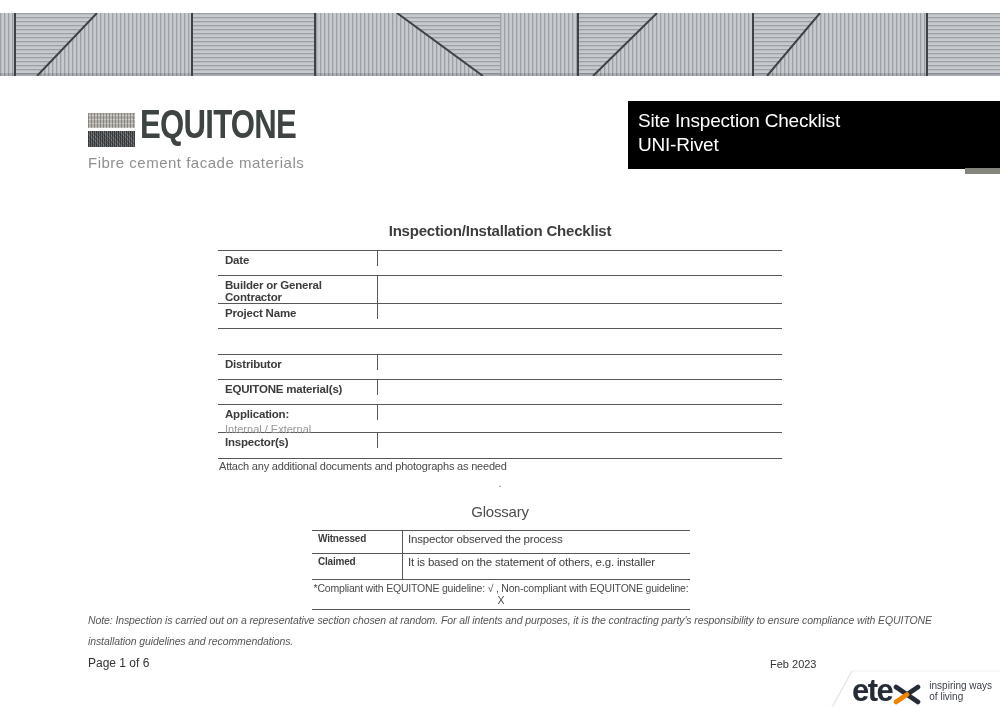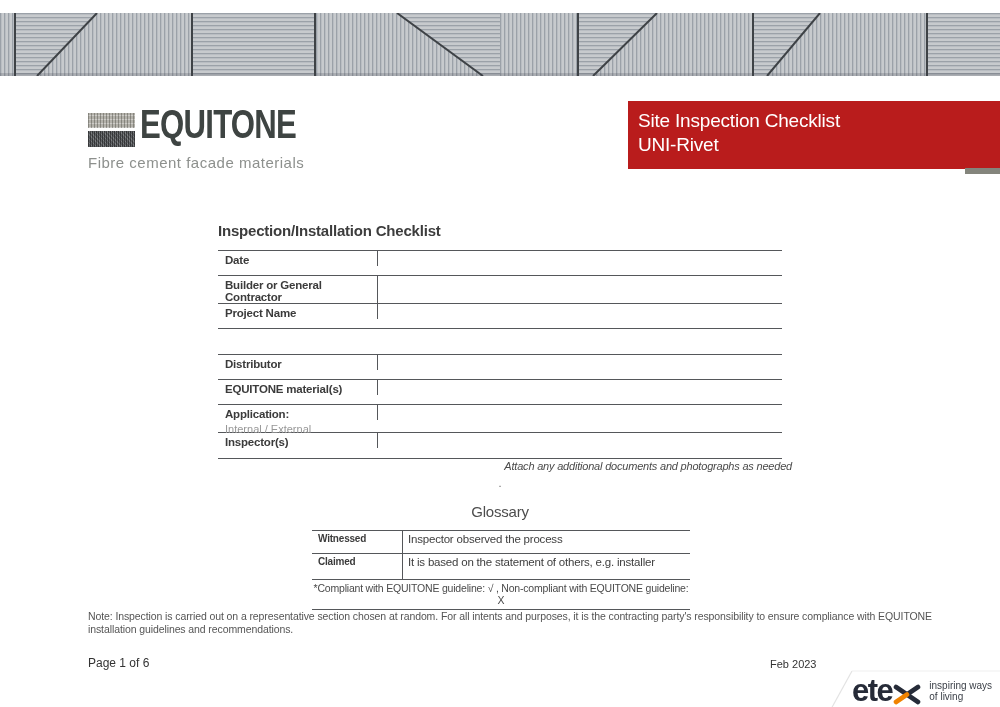--- a/index.html
+++ b/index.html
@@ -15,48 +15,48 @@
   .eq-block-top{width:47px;height:15px;background:#b3b1aa;
     background-image:repeating-linear-gradient(90deg,rgba(60,60,52,.38) 0 1px,transparent 1px 3px),
                      repeating-linear-gradient(0deg,rgba(255,255,255,.35) 0 1px,transparent 1px 4px);}
   .eq-block-bottom{width:47px;height:16px;margin-top:3px;background:#5e6164;
     background-image:repeating-linear-gradient(90deg,rgba(0,0,0,.45) 0 1px,transparent 1px 2px),
                      repeating-linear-gradient(45deg,rgba(255,255,255,.18) 0 1px,transparent 1px 3px);}
   .eq-word{position:absolute;left:52px;top:-9px;font-size:41px;font-weight:bold;color:#3e4442;
     letter-spacing:-1px;transform:scaleX(.76);transform-origin:left top;white-space:nowrap;}
   .eq-tagline{position:absolute;left:0;top:44px;font-size:15px;color:#8d908d;letter-spacing:.5px;white-space:nowrap;}
   
-  .title-box{position:absolute;left:628px;top:88px;width:372px;height:68px;background:#b91c1c;
+  .title-box{position:absolute;left:628px;top:88px;width:372px;height:68px;background:#000000;
     color:#ffffff;padding:8px 0 0 10px;box-sizing:border-box;}
   .title-box .l1,.title-box .l2{font-size:19px;line-height:24px;letter-spacing:-.2px;}
   .title-tab{position:absolute;left:965px;top:155px;width:35px;height:6px;background:#84857c;}
   
-  .main-title{position:absolute;left:218px;top:209px;width:564px;
+  .main-title{position:absolute;left:218px;top:209px;width:564px;text-align:center;
     font-size:15px;font-weight:bold;color:#3d3d3d;letter-spacing:-.2px;}
   .chk-table{position:absolute;left:218px;top:237px;width:564px;border-bottom:1.5px solid #55575a;}
   .chk-row{display:flex;border-top:1.5px solid #55575a;box-sizing:border-box;flex-direction:column;}
   .chk-label{width:160px;box-sizing:border-box;border-right:1px solid #55575a;
     padding:3px 4px 0 7px;font-weight:bold;font-size:11.5px;letter-spacing:-.2px;color:#3b3b3b;}
   .chk-value{flex:1;padding:3px 4px 0 7px;font-size:11px;color:#979797;}
-  .attach-note{position:absolute;left:228px;top:447px;width:564px;text-align:right;
-    font-style:italic;font-size:11px;color:#4a4a4a;letter-spacing:-.2px;}
+  .attach-note{position:absolute;left:219px;top:447px;width:564px;text-align:left;
+    font-size:11px;color:#4a4a4a;letter-spacing:-.2px;}
   .sep-dot{position:absolute;left:218px;top:464px;width:564px;text-align:center;font-size:11px;color:#6a6a6a;}
   
   .glossary-title{position:absolute;left:218px;top:490px;width:564px;text-align:center;
     font-size:15px;color:#4d4d4d;letter-spacing:-.2px;}
   .glo-table{position:absolute;left:312px;top:517px;width:378px;border-bottom:1.5px solid #55575a;}
   .glo-row{display:flex;border-top:1.5px solid #55575a;box-sizing:border-box;}
   .glo-term{width:91px;box-sizing:border-box;border-right:1px solid #55575a;
     padding:2px 3px 0 6px;font-weight:bold;font-size:10px;letter-spacing:-.2px;color:#3b3b3b;}
   .glo-def{flex:1;padding:2px 3px 0 5px;font-size:11.5px;color:#3e3e3e;letter-spacing:-.2px;}
   .glo-compliance{border-top:1.5px solid #55575a;text-align:center;
     font-size:10.5px;color:#4a4a4a;padding:2px 0 3px 0;letter-spacing:-.2px;}
   
-  .doc-note{position:absolute;left:88px;top:597px;width:845px;
-    font-size:10.5px;line-height:13px;color:#555555;letter-spacing:-.1px;}
+  .doc-note{position:absolute;left:88px;top:597px;width:845px;font-style:italic;
+    font-size:10.5px;line-height:21px;color:#555555;letter-spacing:-.1px;}
   .page-num{position:absolute;left:88px;top:643px;font-size:12px;color:#333333;}
   .doc-date{position:absolute;left:770px;top:645px;font-size:11px;color:#333333;}
   
   .etex-corner{position:absolute;right:0;bottom:0;width:180px;height:62px;}
   .etex-lockup{position:absolute;left:852px;top:663px;display:flex;align-items:flex-start;}
   .etex-word{font-size:31px;font-weight:bold;color:#262b38;letter-spacing:-1.5px;line-height:30px;}
   .etex-x{margin-left:1px;margin-top:8px;}
   .etex-tagline{margin-left:8px;margin-top:4px;font-size:10px;line-height:11px;color:#3a3f47;}
 </style>
 </head>

